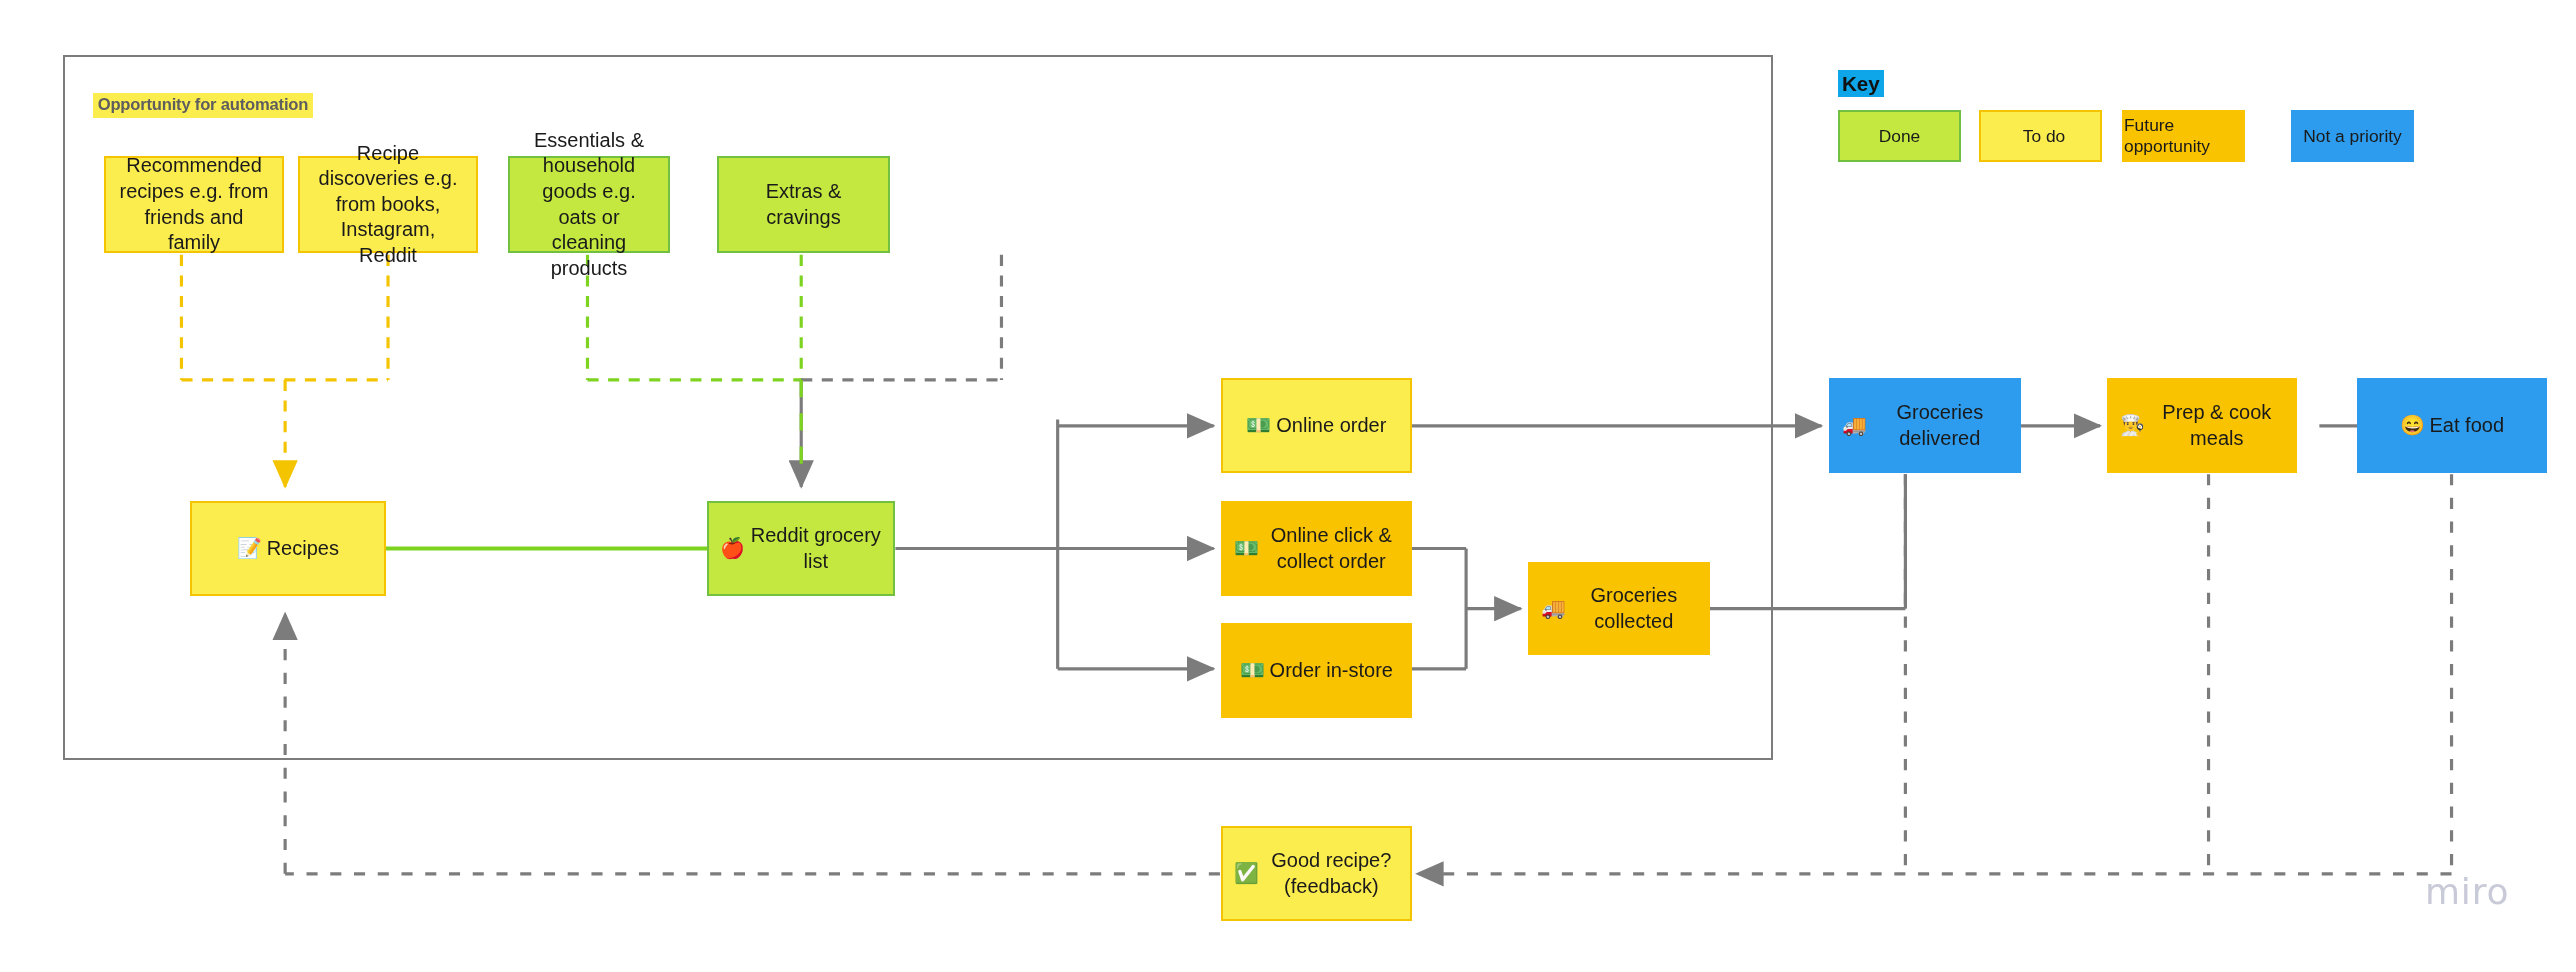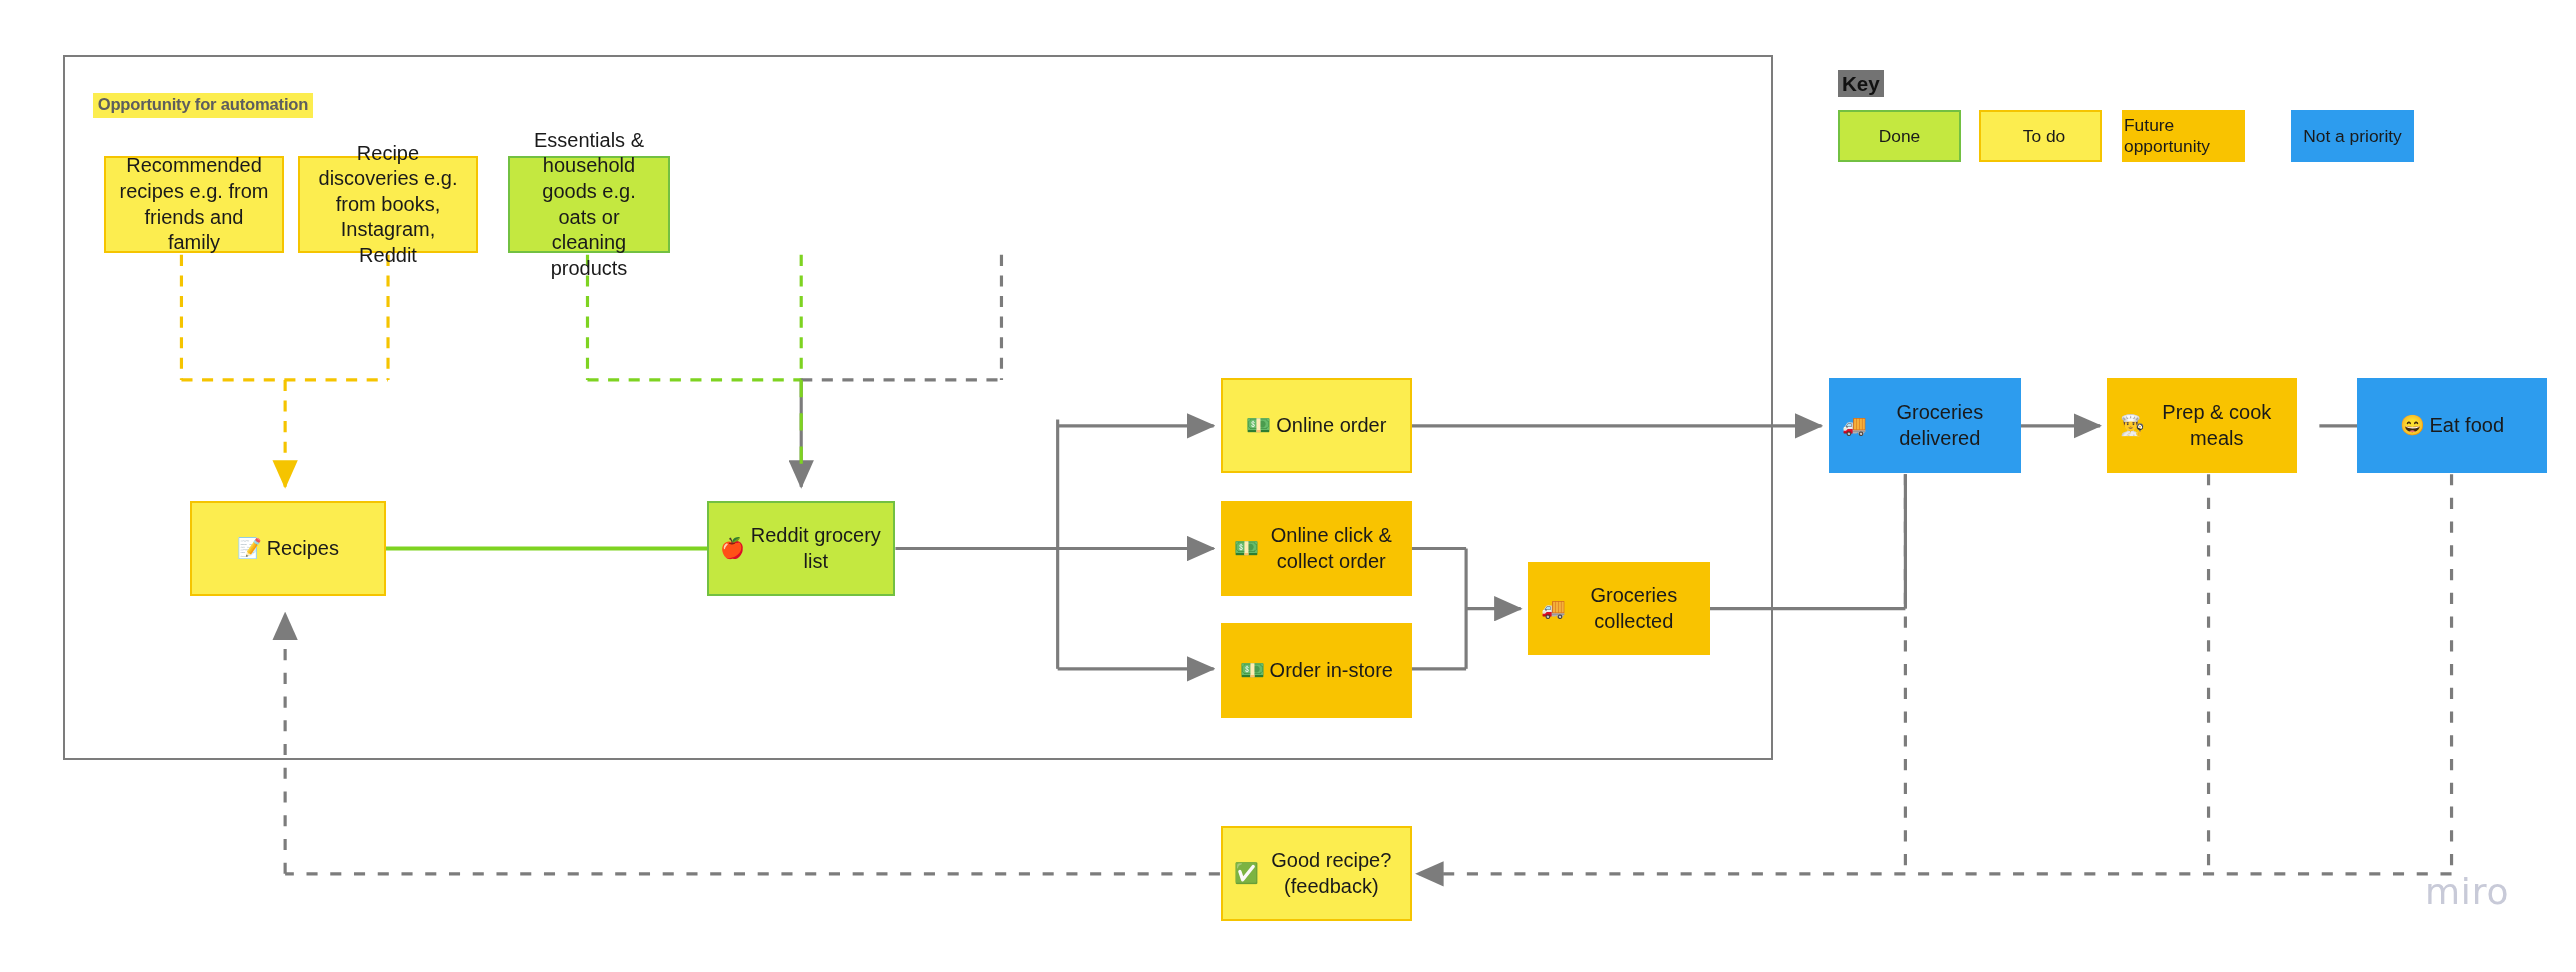--- a/index.html
+++ b/index.html
@@ -71,21 +71,21 @@
     letter-spacing: -0.2px;
     z-index: 6;
     text-align: center;
   }
 
   
   #key-title {
     position: absolute;
     left: 1838px;
     top: 70px;
-    background: #737373;
+    background: #0ea5e9;
     color: #111;
     font-weight: bold;
     font-size: 20.6px;
     padding: 1.6px 4px;
     z-index: 6;
   }
   .key-box {
     position: absolute;
     box-sizing: border-box;
     display: flex;
@@ -211,20 +211,23 @@
   </div>
 
   <div class="node c-yellow" style="left:298px; top:156px; width:180px; height:97px;">
     <span class="lbl">Recipe discoveries e.g. from books, Instagram, Reddit</span>
   </div>
 
   <div class="node c-green" style="left:508px; top:156px; width:162px; height:97px;">
     <span class="lbl">Essentials &amp; household goods e.g. oats or cleaning products</span>
   </div>
 
+  <div class="node c-green" style="left:717px; top:156px; width:173px; height:97px;">
+    <span class="lbl">Extras &amp; cravings</span>
+  </div>
 
 
   <div class="node c-yellow" style="left:190px; top:501px; width:196px; height:95px;">
     <span class="emoji">📝</span>
     <span class="lbl">Recipes</span>
   </div>
 
   <div class="node c-green" style="left:707px; top:501px; width:188px; height:95px;">
     <span class="emoji">🍎</span>
     <span class="lbl">Reddit grocery list</span>

